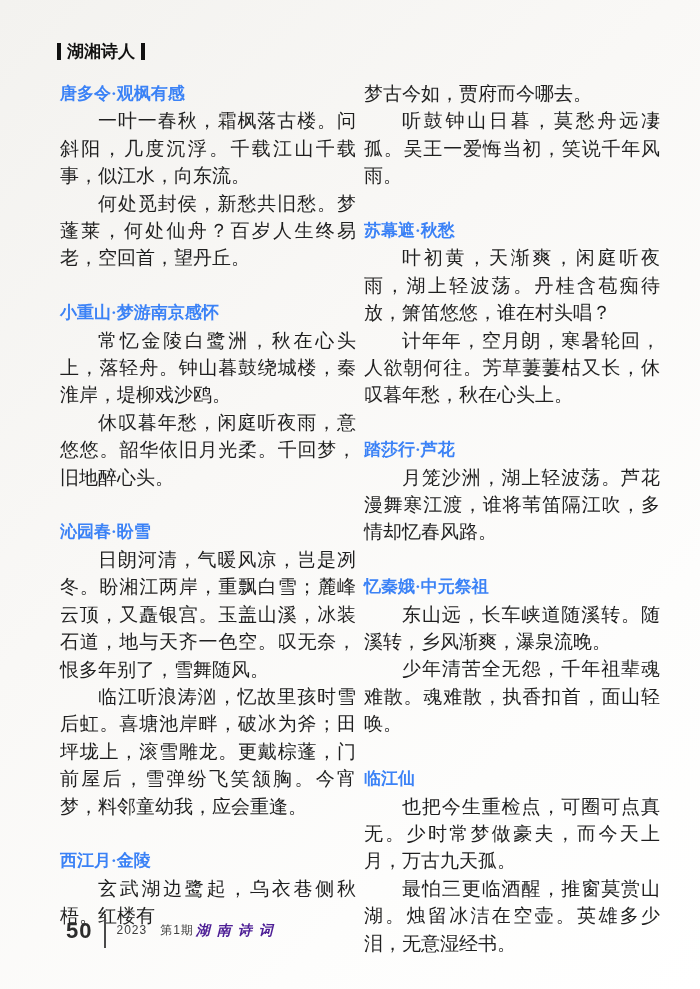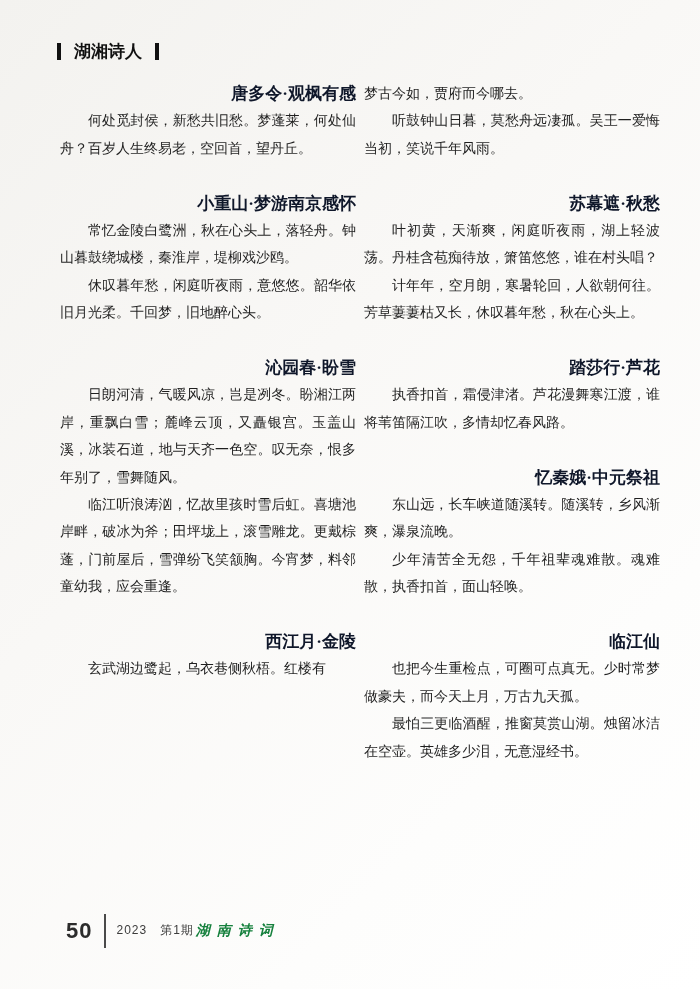--- a/index.html
+++ b/index.html
@@ -9,46 +9,46 @@
     font-family: "Liberation Serif", "DejaVu Serif", serif;
     color: #1f1f1f;
     position: relative;
     overflow: hidden;
   }
   .page { position: absolute; inset: 0; }
 
   
   .header {
     position: absolute; left: 57px; top: 40px;
-    display: flex; align-items: center; gap: 13px;
+    display: flex; align-items: center; gap: 6px;
     font-family: "Liberation Sans", "DejaVu Sans", sans-serif;
     font-weight: bold; font-size: 17px; color: #111;
   }
   .hbar { width: 4px; height: 17px; background: #111; }
 
   
   .columns {
     position: absolute; left: 60px; top: 80px;
     width: 600px;
     display: flex; gap: 8px;
   }
   .col { width: 296px; }
 
   .poem-title {
-    text-align: right;
+    text-align: left;
     font-weight: bold;
     font-size: 17px;
     line-height: 27.4px;
     margin: 27.4px 0 0 0;
-    color: #0f172a;
+    color: #3b82f6;
   }
   .poem:first-child .poem-title { margin-top: 0; }
   .stanza {
     margin: 0;
-    font-size: 14px;
+    font-size: 19px;
     line-height: 27.4px;
     text-align: justify;
     text-indent: 2em;
     letter-spacing: 0;
   }
   .stanza.no-indent { text-indent: 0; }
 
   
   .footer {
     position: absolute; left: 66px; top: 914px;
@@ -56,38 +56,39 @@
     font-family: "Liberation Sans", "DejaVu Sans", sans-serif;
     color: #333;
   }
   .page-number { font-size: 22px; font-weight: bold; color: #2c2c2c; letter-spacing: 1px; }
   .footer-divider { width: 2px; height: 34px; background: #4a4a4a; margin: 0 10px 0 12px; }
   .footer-meta { display: flex; flex-direction: row; justify-content: center; gap: 2px; }
   .footer-issue { font-size: 12px; color: #3c3c3c; letter-spacing: 1px; }
   .footer-journal {
     font-family: Liberation Serif, serif;
     font-style: italic; font-weight: bold;
-    font-size: 14px; letter-spacing: 7px; color: #15803d;
+    font-size: 14px; letter-spacing: 7px; color: #4c1d95;
   }
 </style>
 </head>
 <body>
 
 <div class="page">
 
   <div class="header">
     <span class="hbar"></span>
     <span>湖湘诗人</span>
     <span class="hbar"></span>
   </div>
 
   <div class="columns">
     <div class="col" id="col-left">
         <div class="poem">
           <div class="poem-title">唐多令·观枫有感</div>
+          <p class="stanza">一叶一春秋，霜枫落古楼。问斜阳，几度沉浮。千载江山千载事，似江水，向东流。</p>
           <p class="stanza">何处觅封侯，新愁共旧愁。梦蓬莱，何处仙舟？百岁人生终易老，空回首，望丹丘。</p>
         </div>
         <div class="poem">
           <div class="poem-title">小重山·梦游南京感怀</div>
           <p class="stanza">常忆金陵白鹭洲，秋在心头上，落轻舟。钟山暮鼓绕城楼，秦淮岸，堤柳戏沙鸥。</p>
           <p class="stanza">休叹暮年愁，闲庭听夜雨，意悠悠。韶华依旧月光柔。千回梦，旧地醉心头。</p>
         </div>
         <div class="poem">
           <div class="poem-title">沁园春·盼雪</div>
           <p class="stanza">日朗河清，气暖风凉，岂是冽冬。盼湘江两岸，重飘白雪；麓峰云顶，又矗银宫。玉盖山溪，冰装石道，地与天齐一色空。叹无奈，恨多年别了，雪舞随风。</p>
@@ -103,21 +104,21 @@
           <p class="stanza no-indent">梦古今如，贾府而今哪去。</p>
           <p class="stanza">听鼓钟山日暮，莫愁舟远凄孤。吴王一爱悔当初，笑说千年风雨。</p>
         </div>
         <div class="poem">
           <div class="poem-title">苏幕遮·秋愁</div>
           <p class="stanza">叶初黄，天渐爽，闲庭听夜雨，湖上轻波荡。丹桂含苞痴待放，箫笛悠悠，谁在村头唱？</p>
           <p class="stanza">计年年，空月朗，寒暑轮回，人欲朝何往。芳草萋萋枯又长，休叹暮年愁，秋在心头上。</p>
         </div>
         <div class="poem">
           <div class="poem-title">踏莎行·芦花</div>
-          <p class="stanza">执香扣首，霜侵津渚。芦花漫舞寒江渡，谁将苇笛隔江吹，多情却忆春风路。</p>
+          <p class="stanza">月笼沙洲，湖上轻波荡。芦花漫舞寒江渡，谁将苇笛隔江吹，多情却忆春风路。</p>
         </div>
         <div class="poem">
           <div class="poem-title">忆秦娥·中元祭祖</div>
           <p class="stanza">东山远，长车峡道随溪转。随溪转，乡风渐爽，瀑泉流晚。</p>
           <p class="stanza">少年清苦全无怨，千年祖辈魂难散。魂难散，执香扣首，面山轻唤。</p>
         </div>
         <div class="poem">
           <div class="poem-title">临江仙</div>
           <p class="stanza">也把今生重检点，可圈可点真无。少时常梦做豪夫，而今天上月，万古九天孤。</p>
           <p class="stanza">最怕三更临酒醒，推窗莫赏山湖。烛留冰洁在空壶。英雄多少泪，无意湿经书。</p>

